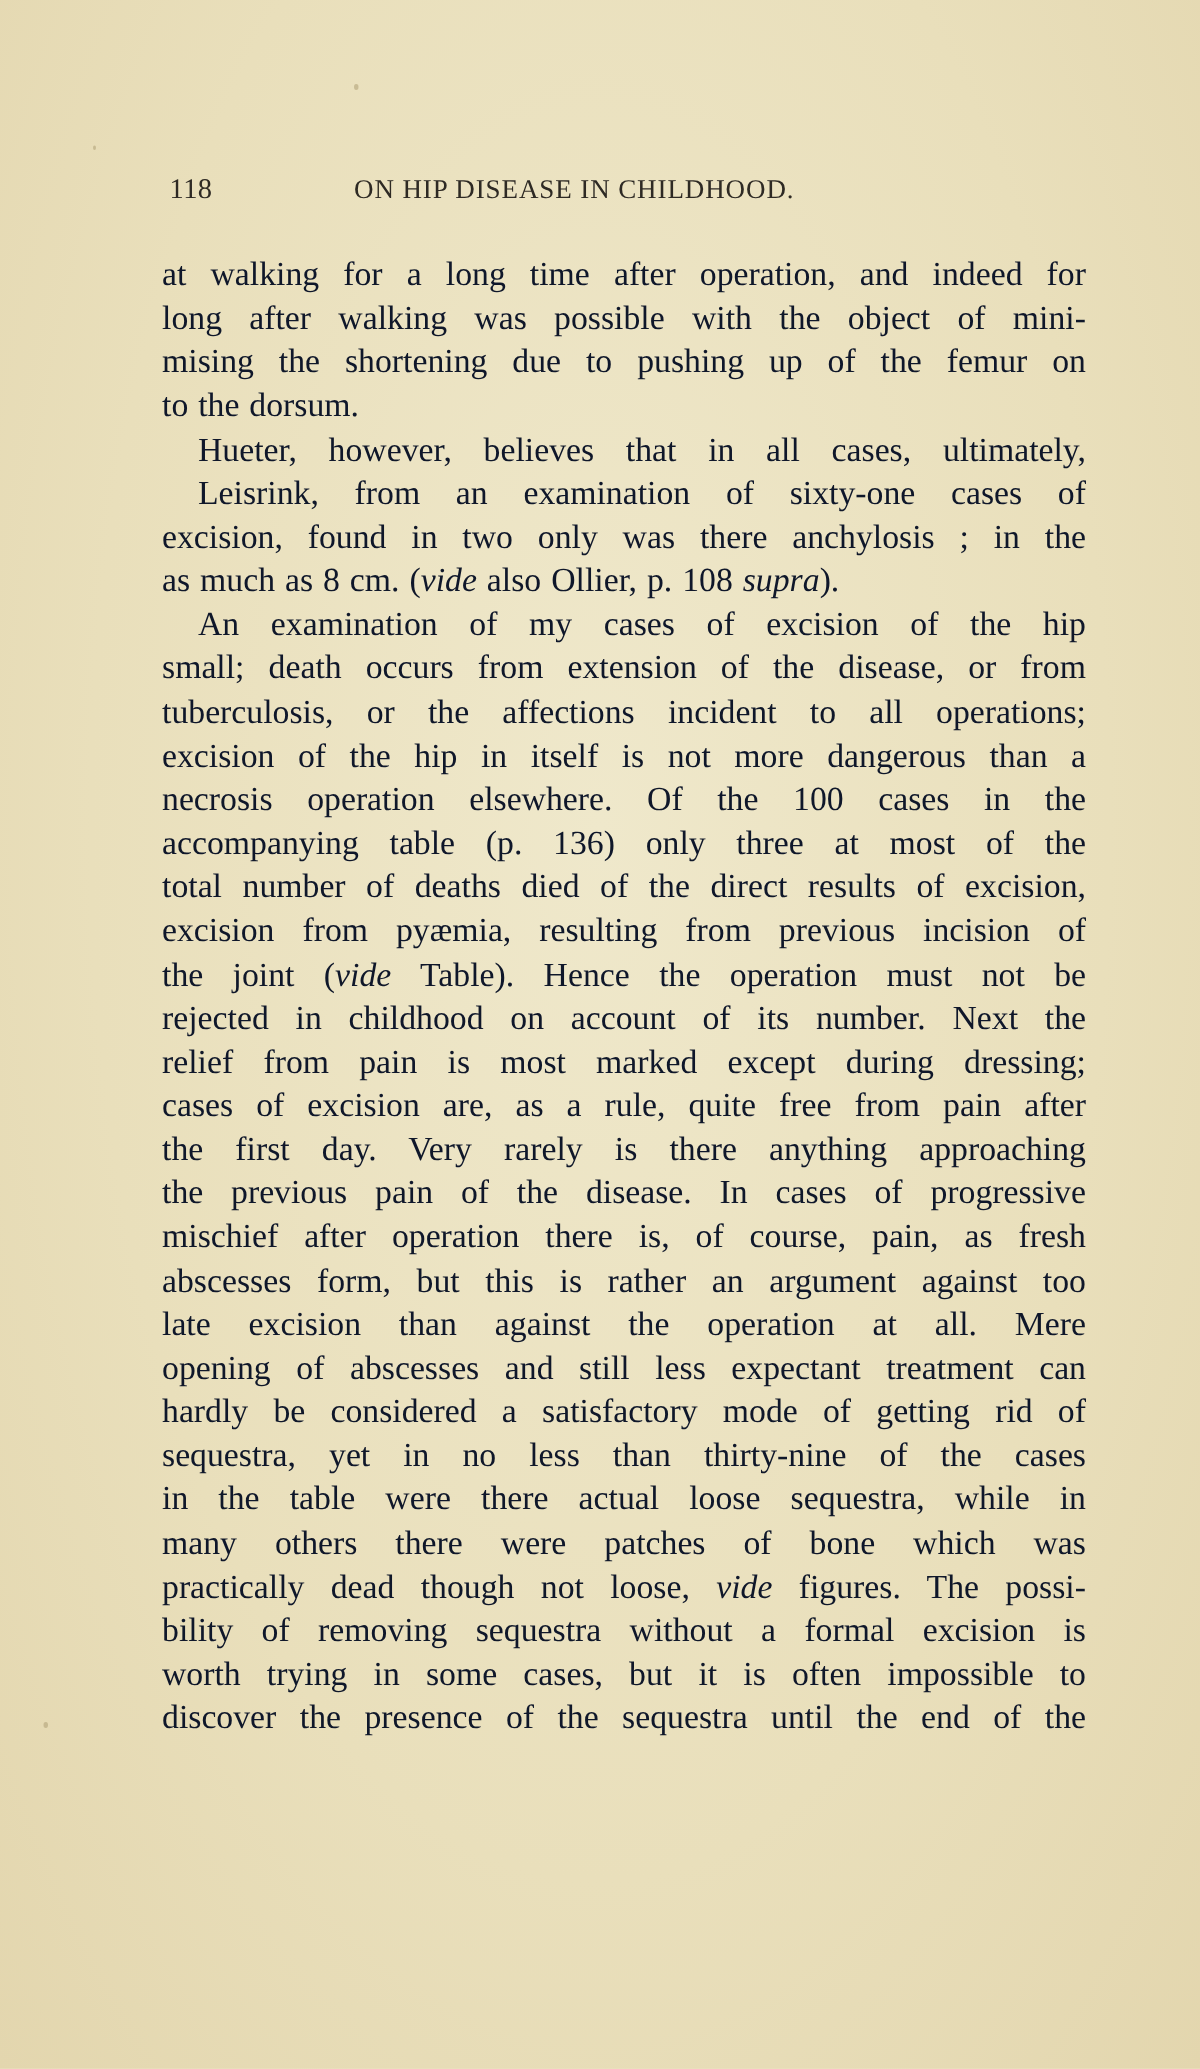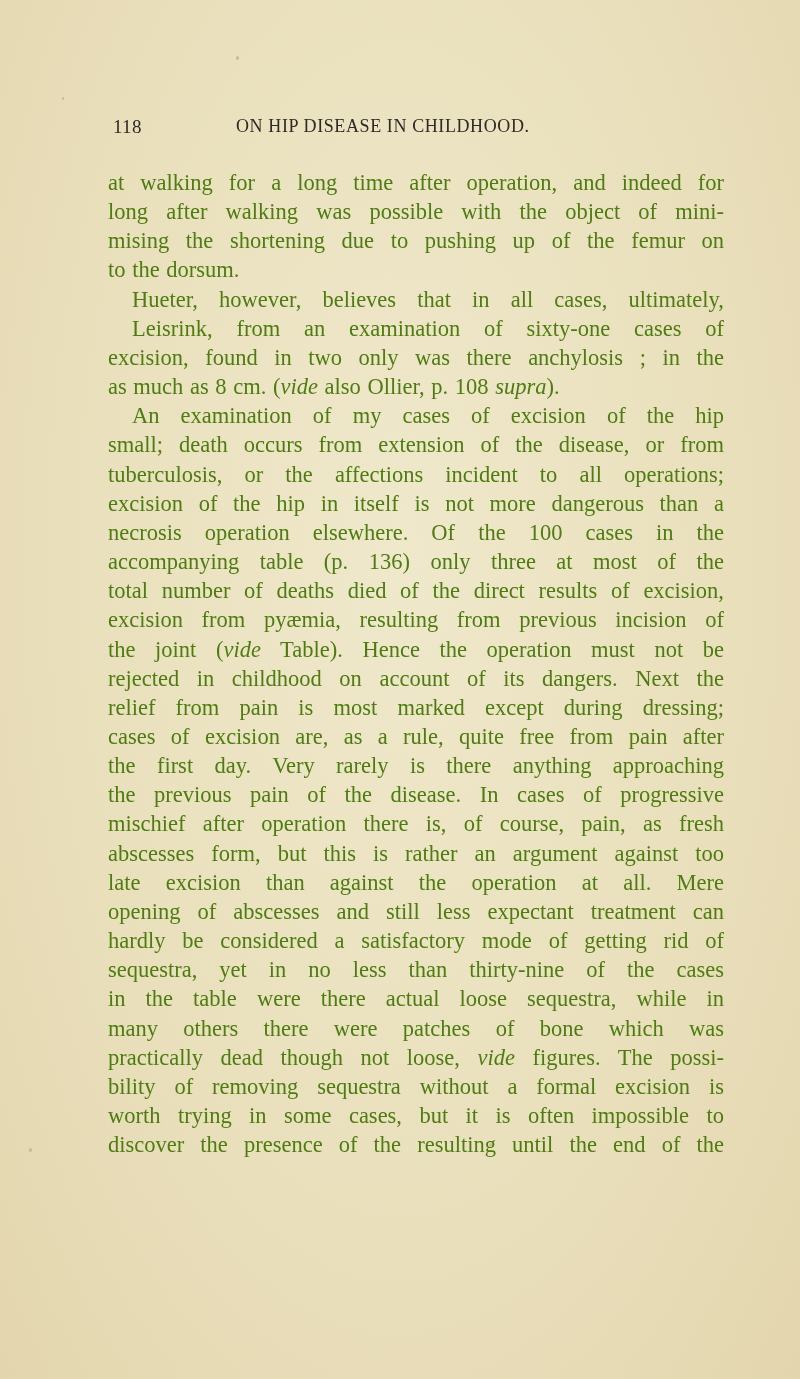--- a/index.html
+++ b/index.html
@@ -48,21 +48,21 @@
     }
     .body-text {
       position: absolute;
       top: 168px;
       left: 108px;
       width: 616px;
       font-size: 22.5px;
       line-height: 29.15px;
       text-align: justify;
       hyphens: none;
-      color: #4d7c0f;
+      color: #0f172a;
       word-spacing: 1px;
     }
     .para {
       margin: 0;
       text-indent: 0;
     }
     .line {
       display: block;
       text-align: justify;
       text-align-last: justify;
@@ -116,37 +116,37 @@
     <p class="para">
       <span class="line" style="padding-left:24px">An examination of my cases of excision of the hip</span>
       <span class="line">small; death occurs from extension of the disease, or from</span>
       <span class="line">tuberculosis, or the affections incident to all operations;</span>
       <span class="line">excision of the hip in itself is not more dangerous than a</span>
       <span class="line">necrosis operation elsewhere.  Of the 100 cases in the</span>
       <span class="line">accompanying table (p. 136) only three at most of the</span>
       <span class="line">total number of deaths died of the direct results of excision,</span>
       <span class="line">excision from pyæmia, resulting from previous incision of</span>
       <span class="line"><span>the joint (</span><em>vide</em><span> Table).  Hence the operation must not be</span></span>
-      <span class="line">rejected in childhood on account of its dangers.  Next the</span>
+      <span class="line">rejected in childhood on account of its number.  Next the</span>
       <span class="line">relief from pain is most marked except during dressing;</span>
       <span class="line">cases of excision are, as a rule, quite free from pain after</span>
       <span class="line">the first day.  Very rarely is there anything approaching</span>
       <span class="line">the previous pain of the disease.  In cases of progressive</span>
       <span class="line">mischief after operation there is, of course, pain, as fresh</span>
       <span class="line">abscesses form, but this is rather an argument against too</span>
       <span class="line">late excision than against the operation at all.  Mere</span>
       <span class="line">opening of abscesses and still less expectant treatment can</span>
       <span class="line">hardly be considered a satisfactory mode of getting rid of</span>
       <span class="line">sequestra, yet in no less than thirty-nine of the cases</span>
       <span class="line">in the table were there actual loose sequestra, while in</span>
       <span class="line">many others there were patches of bone which was</span>
       <span class="line"><span>practically dead though not loose, </span><em>vide</em><span> figures.  The possi-</span></span>
       <span class="line">bility of removing sequestra without a formal excision is</span>
       <span class="line">worth trying in some cases, but it is often impossible to</span>
-      <span class="line">discover the presence of the resulting until the end of the</span>
+      <span class="line">discover the presence of the sequestra until the end of the</span>
     </p>
   </div>
 
   <div class="speck" style="left:236px;top:56px"></div>
   <div class="speck" style="left:29px;top:1148px"></div>
   <div class="speck" style="left:489px;top:1143px"></div>
   <div class="speck" style="left:62px;top:97px;width:2px;height:3px"></div>
 </div>
 
 </body></html>

